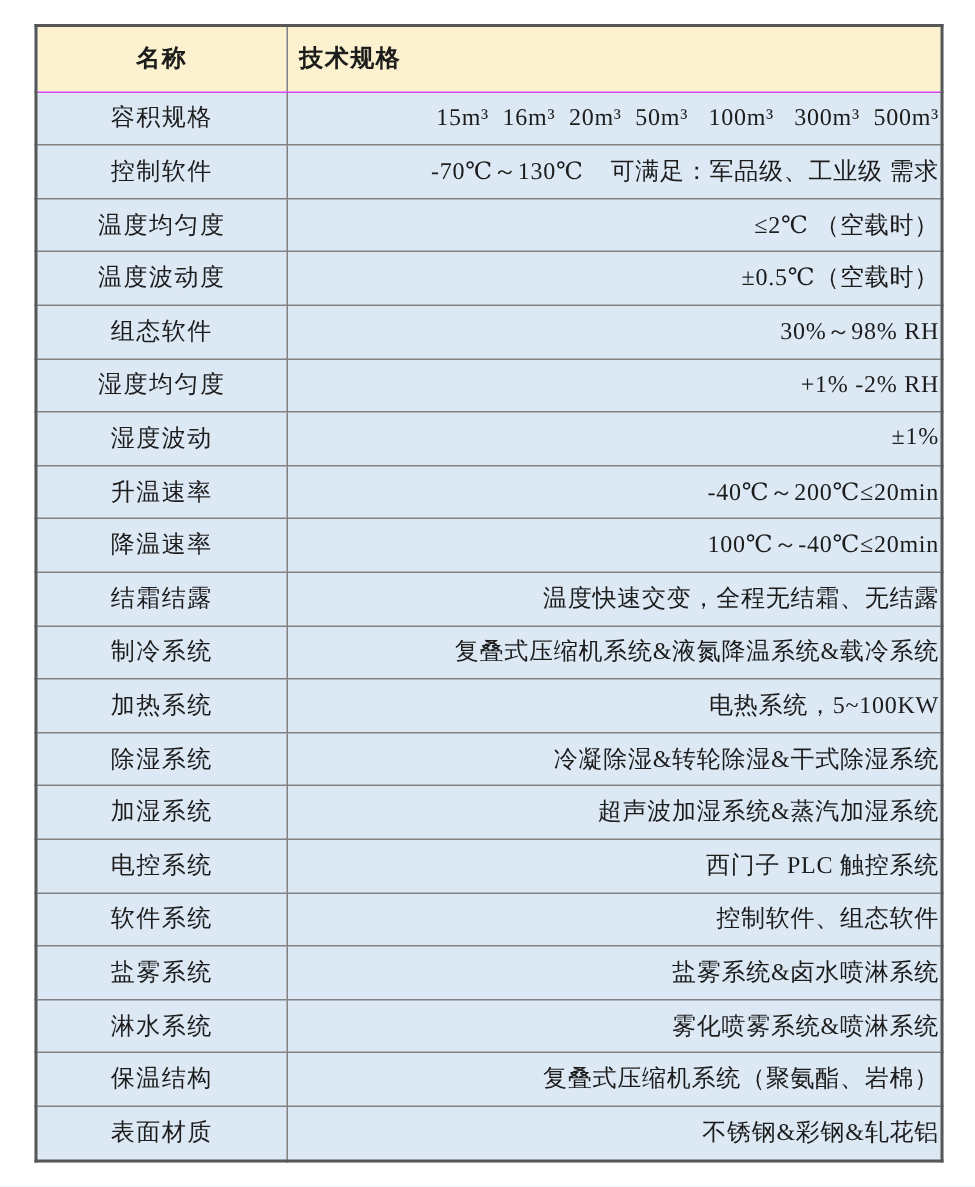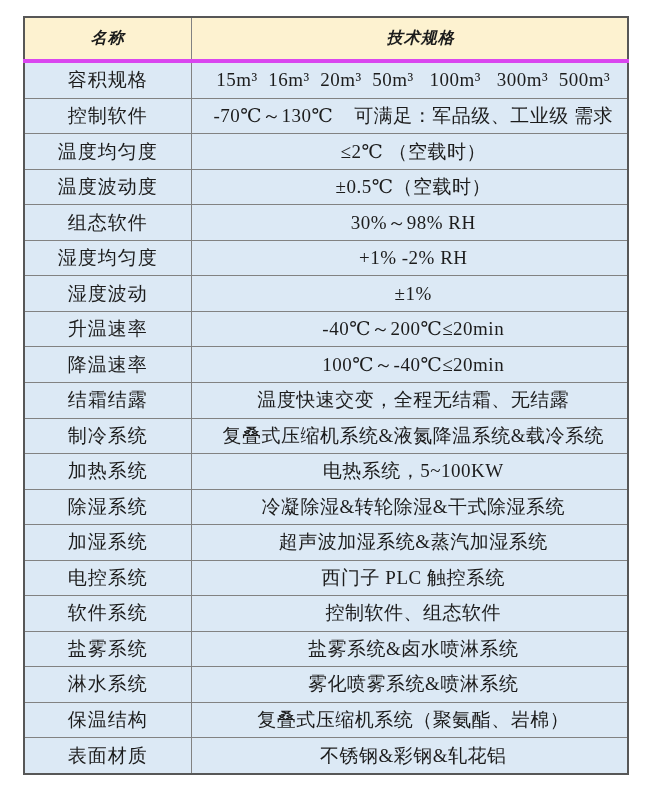--- a/index.html
+++ b/index.html
@@ -22,44 +22,43 @@
     table-layout: fixed;
     width: 604px;
     height: 759px;
     border: 2px solid #575757;
     background: #dce9f5;
   }
   col.c1 { width: 167px; }
   col.c2 { width: 437px; }
   th, td {
     border: 1px solid #828282;
-    font-size: 19px;
+    font-size: 16px;
     color: #1c1c1c;
     overflow: hidden;
     vertical-align: middle;
   }
   thead tr { height: 44px; }
   thead th {
     background: #fdf2d0;
     font-weight: bold;
     font-size: 16px;
     letter-spacing: 1px;
-    border-bottom: 4px solid #d946ef;
-    font-style: italic;
+    border-bottom: 1px solid #d946ef;
   }
   th.h-name { text-align: center; }
-  th.h-spec { text-align: center; padding-left: 24px; }
+  th.h-spec { text-align: left; padding-left: 8px; }
   td.cell-name {
     background: #dce9f5;
     text-align: center;
     letter-spacing: 1px;
   }
   td.cell-value {
     background: #dce9f5;
-    text-align: center;
+    text-align: right;
     padding-left: 9px;
     white-space: pre-wrap;
     letter-spacing: 0.5px;
   }
 </style>
 </head>
 <body>
 
 <div class="page">
   <table class="spec-table">

